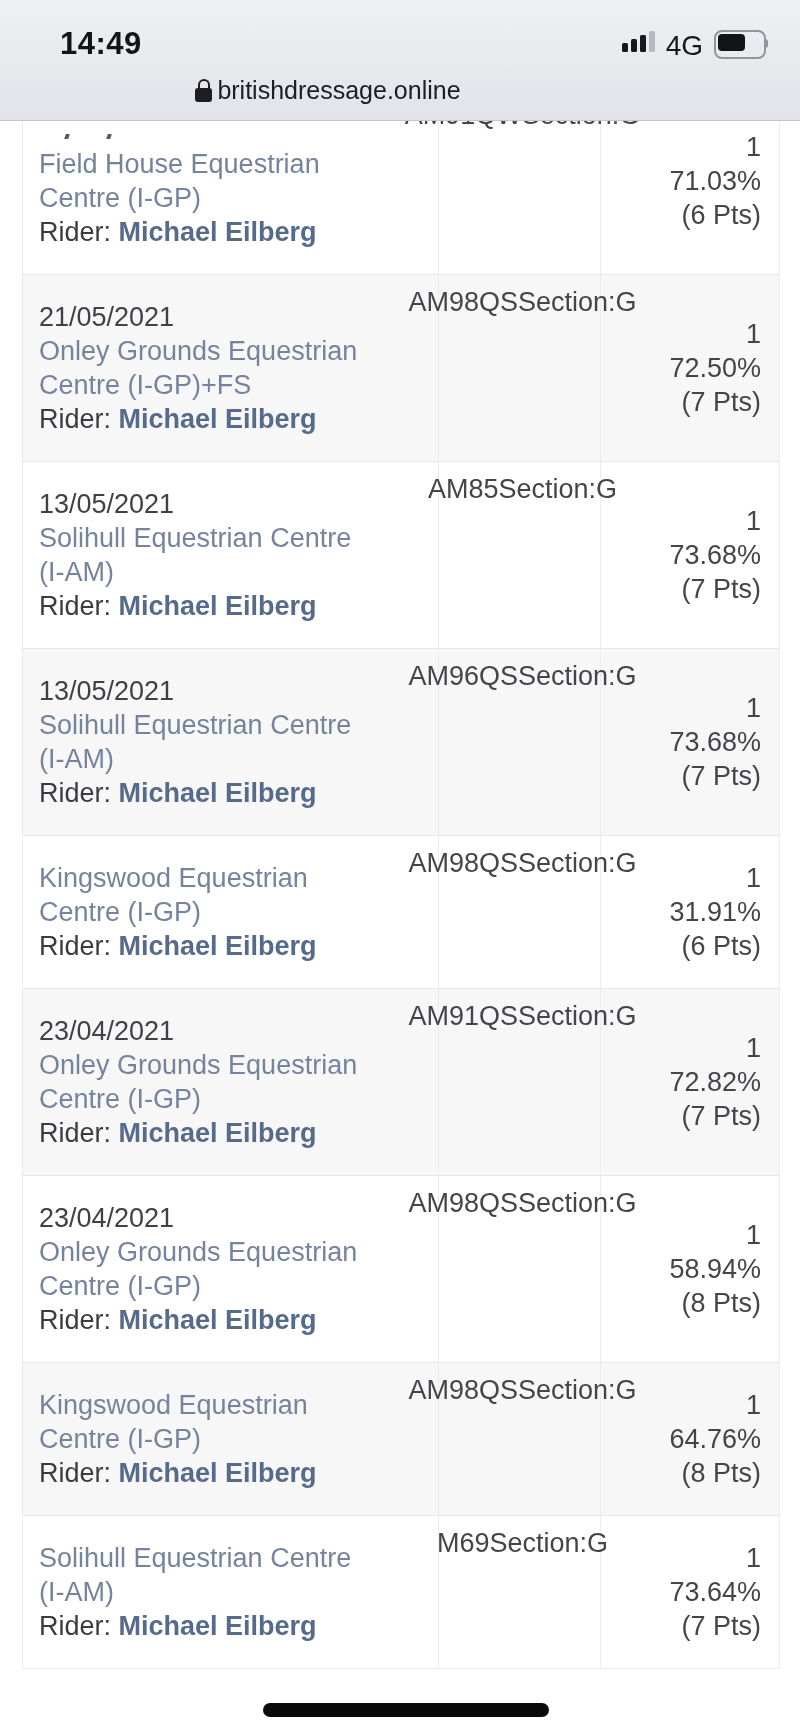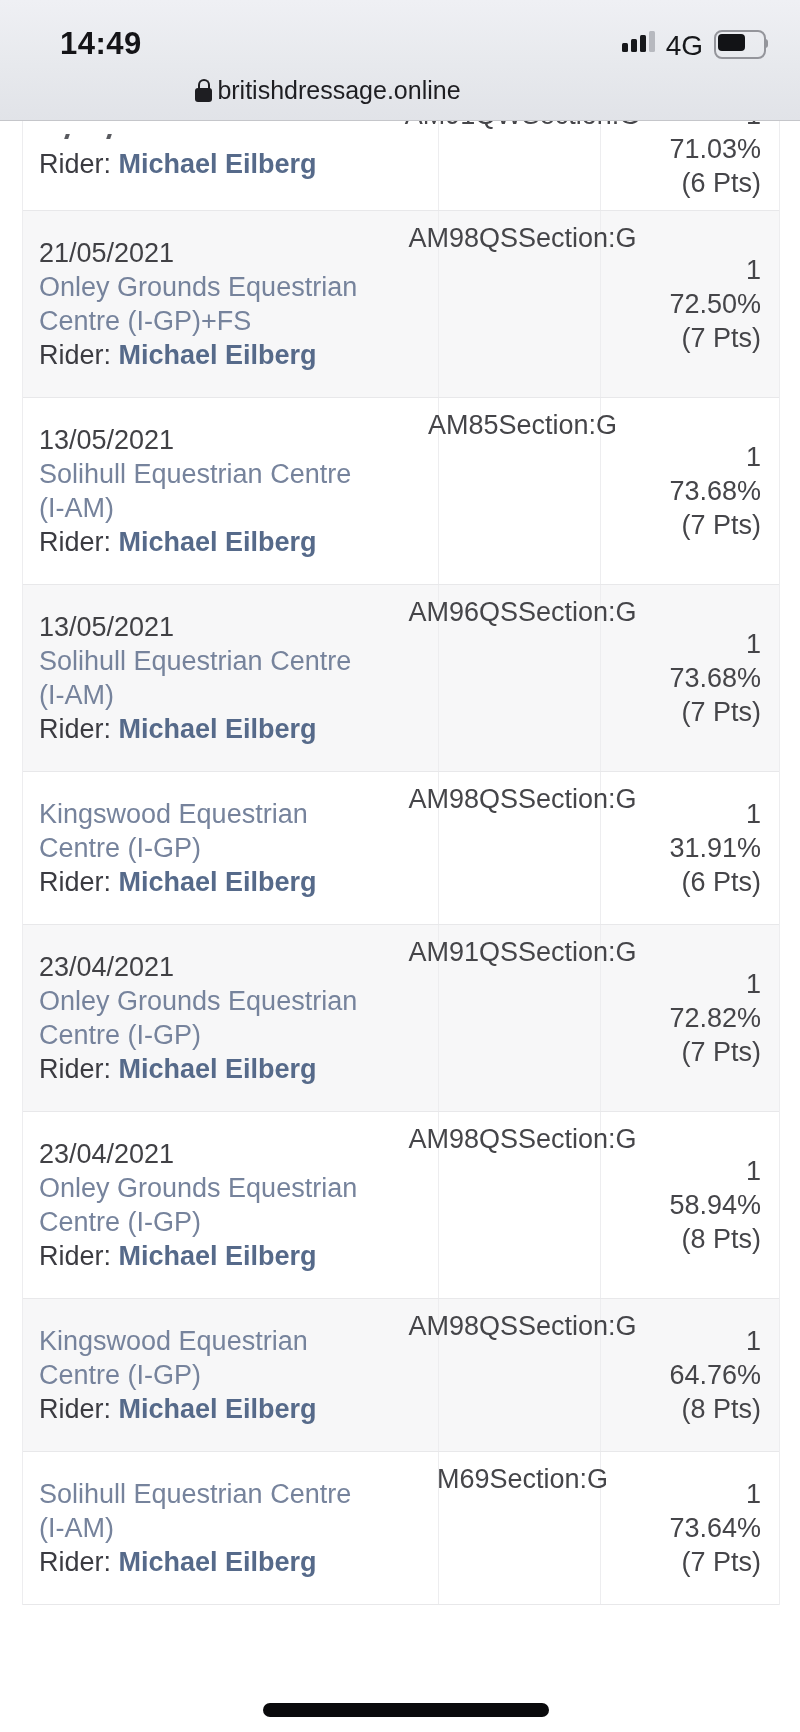--- a/index.html
+++ b/index.html
@@ -154,20 +154,21 @@
       <div class="result-row">
     <div class="cell-venue">
       <div class="date-line clipped">
         <span class="date-text"></span>
 
         <span class="frag-marks">
               <i></i>
               <i></i>
             </span>
       </div>
+      <a class="venue-link">Field House Equestrian Centre (I-GP)</a>
       <div class="rider-line"><span>Rider: </span><a class="rider-name">Michael Eilberg</a></div>
     </div>
     <div class="cell-test">
       <div class="test-line">AM91QW</div>
       <div class="test-line">Section:</div>
       <div class="test-line">G</div>
     </div>
     <div class="cell-score">
       <div class="score-line">1</div>
       <div class="score-line">71.03%</div>

